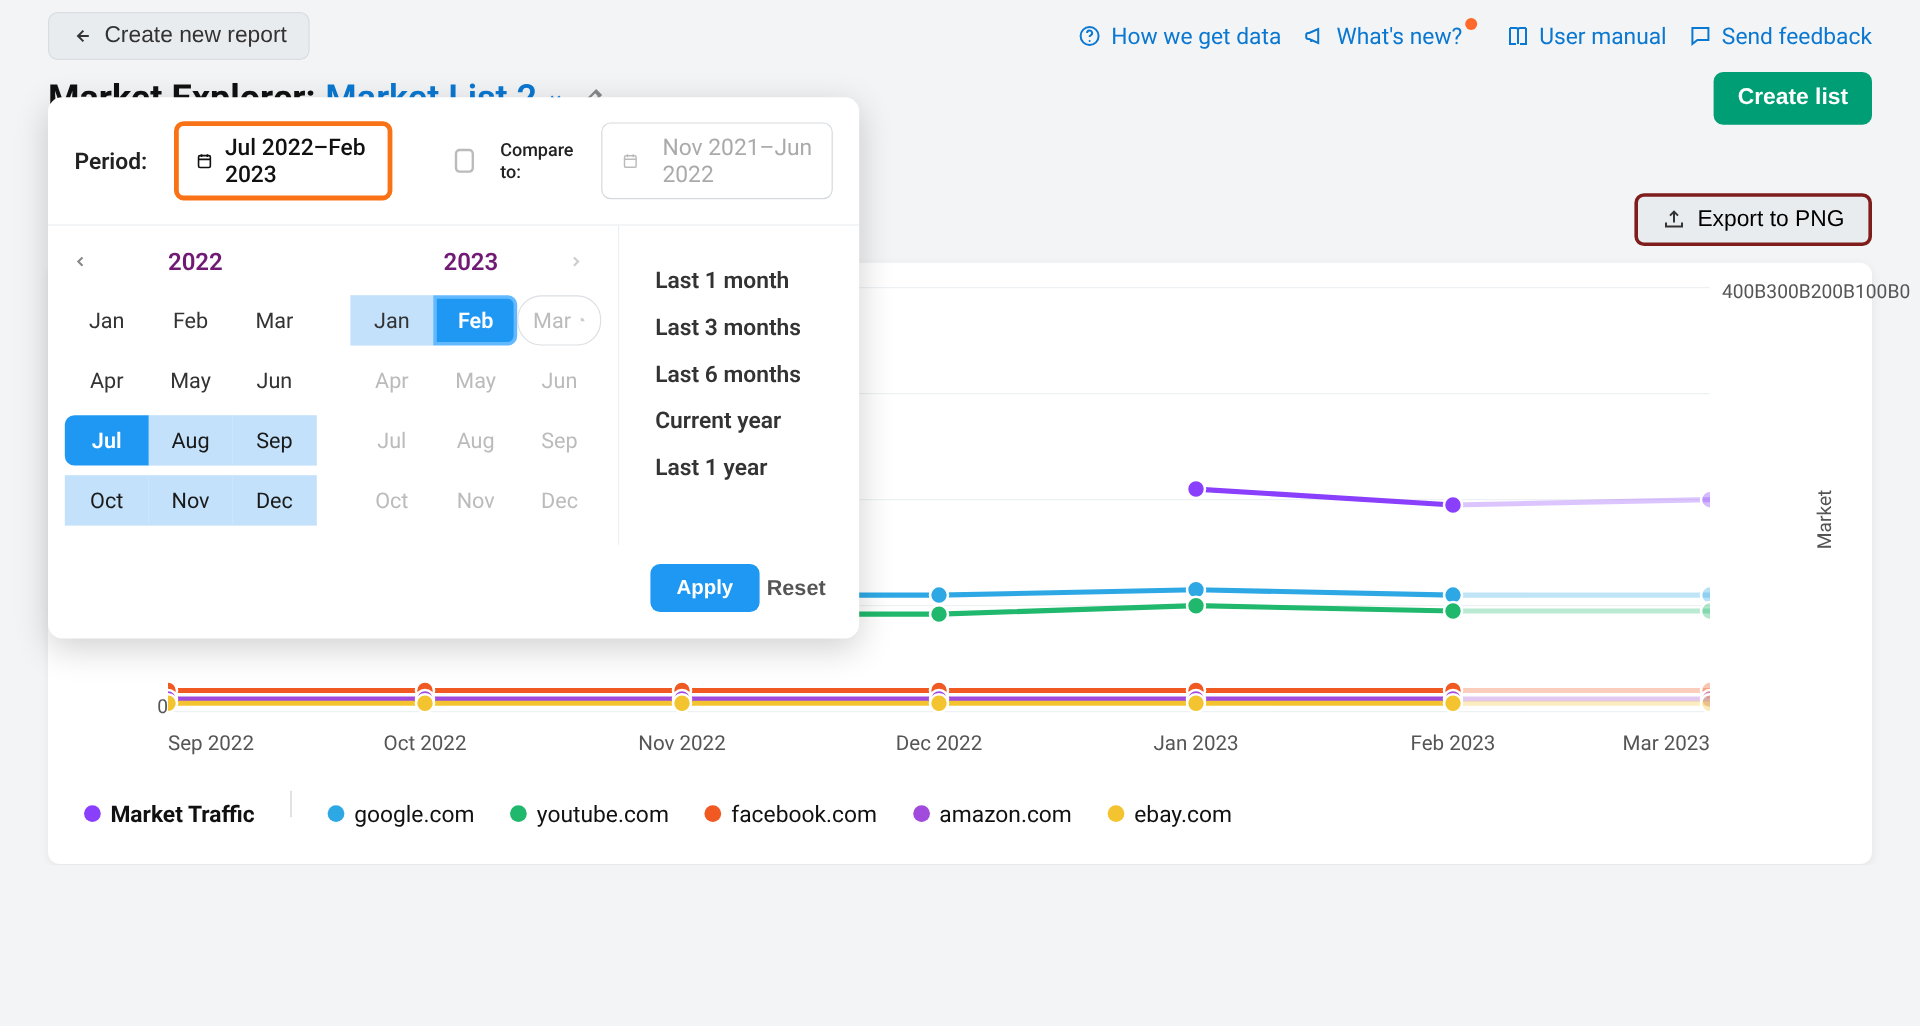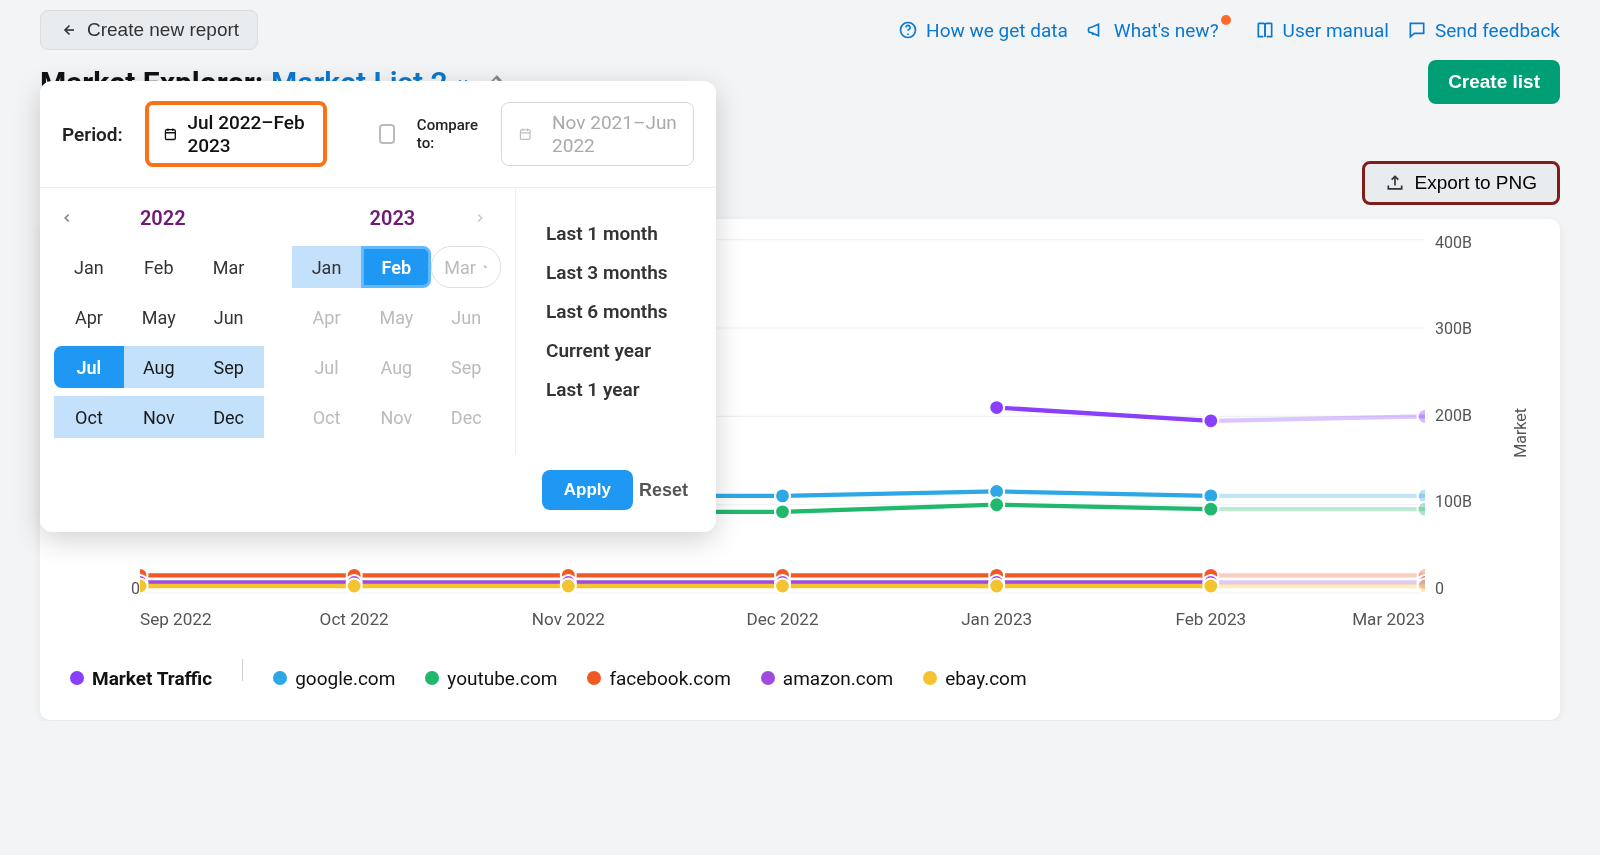--- a/index.html
+++ b/index.html
@@ -39,21 +39,21 @@
     background:transparent;
     min-height:560px;
     padding:0;
   }
   .export-row { display:flex; justify-content:flex-end; margin-bottom:14px; }
   .export-btn { display:inline-flex; align-items:center; gap:10px; background:#e9ecef; border:3px solid #7f1d1d; border-radius:8px; height:44px; padding:0 20px; font-size:19px; cursor:pointer; }
   .chart-body-card { background:#fff; border-radius:10px; padding:10px 30px 30px 30px; box-shadow:0 2px 8px rgba(0,0,0,0.06); }
   .chart-canvas-wrap { display:flex; align-items:stretch; }
   .chart-left-axis { width:70px; display:flex; align-items:flex-end; justify-content:flex-end; font-size:16px; color:#555; padding-bottom:38px; }
   .chart-canvas { flex:1; }
-  .chart-right-axis { width:80px; display:flex; flex-direction:column; justify-content:space-between; font-size:16px; color:#555; padding:4px 0 38px 10px; }
+  .chart-right-axis { width:80px; display:flex; justify-content:space-between; font-size:16px; color:#555; padding:4px 0 38px 10px; }
   .chart-market-label { writing-mode:vertical-rl; transform:rotate(180deg); align-self:center; font-size:16px; color:#555; margin-left:6px; }
   .legend { display:flex; gap:30px; align-items:center; margin-top:14px; font-size:19px; flex-wrap:wrap; }
   .legend-item { display:inline-flex; align-items:center; gap:8px;margin-top:17px; }
   .legend-dot { width:14px; height:14px; border-radius:50%; }
   .legend-sep { width:1px; height:22px; background:#d0d0d0; }
 
   
   .popover {
     position:absolute; top:-80px; left:0; width:676px;
     background:#fff; border-radius:12px; box-shadow:0 8px 28px rgba(0,0,0,0.18);

